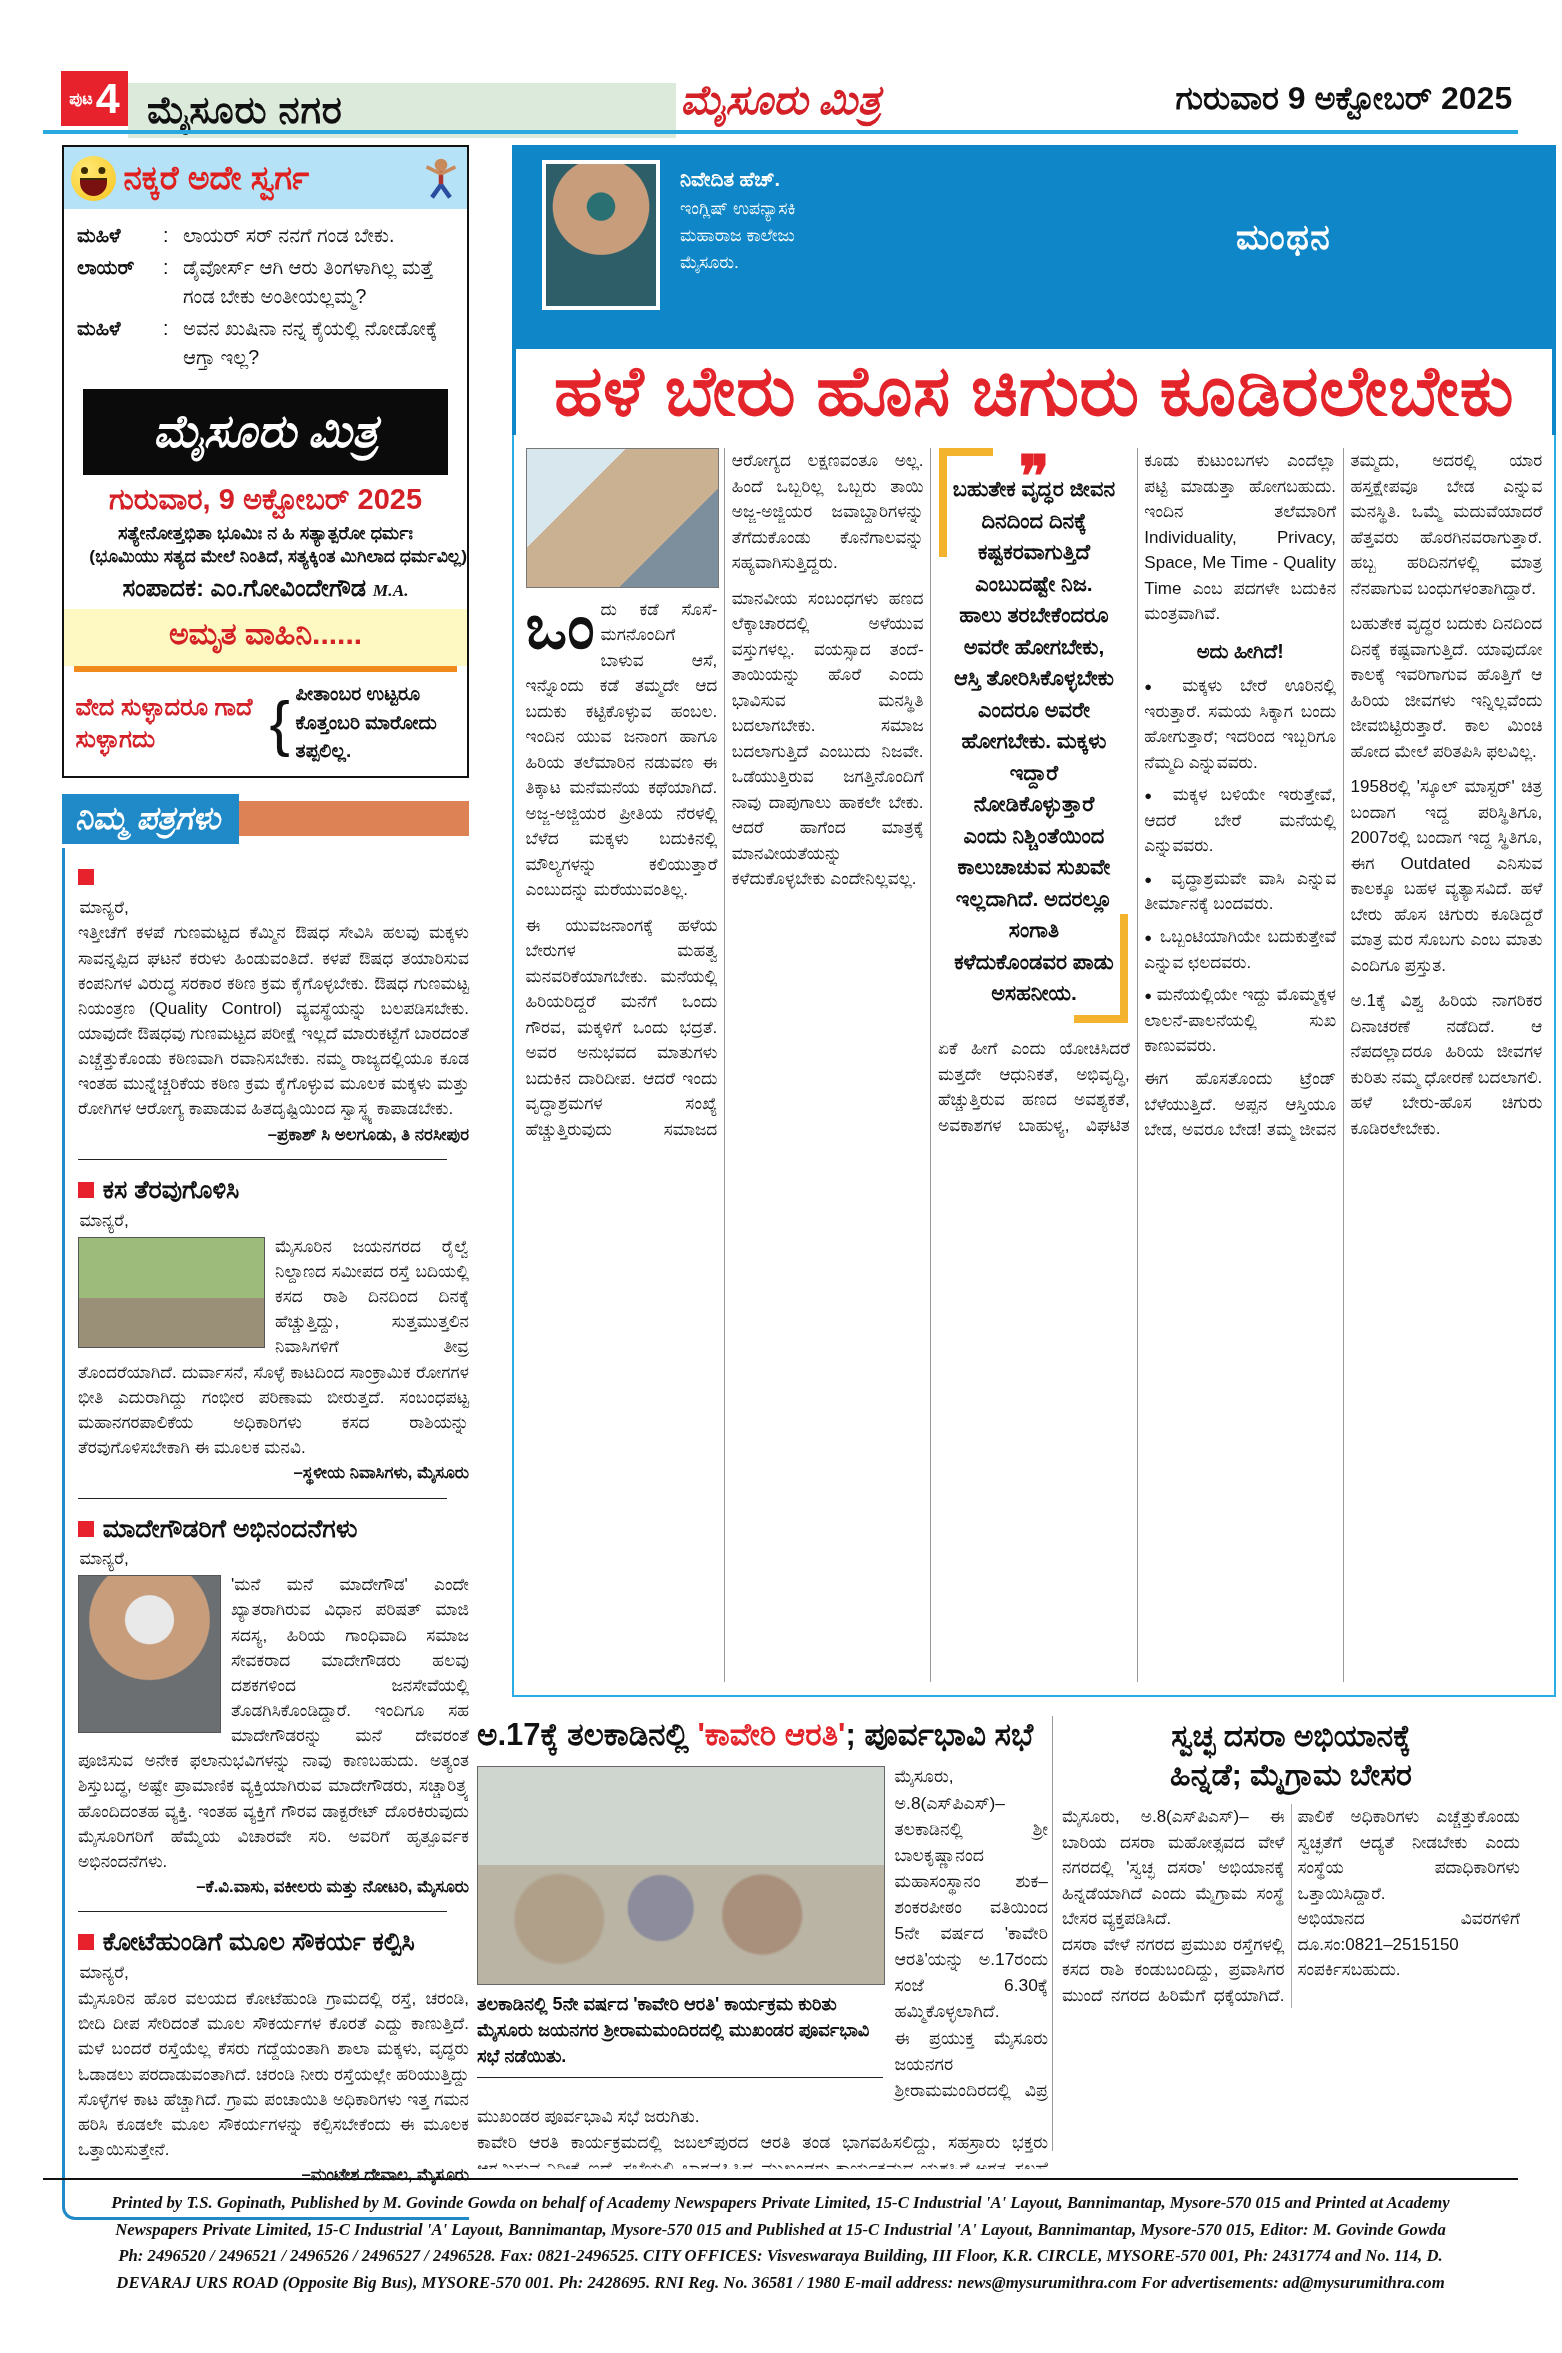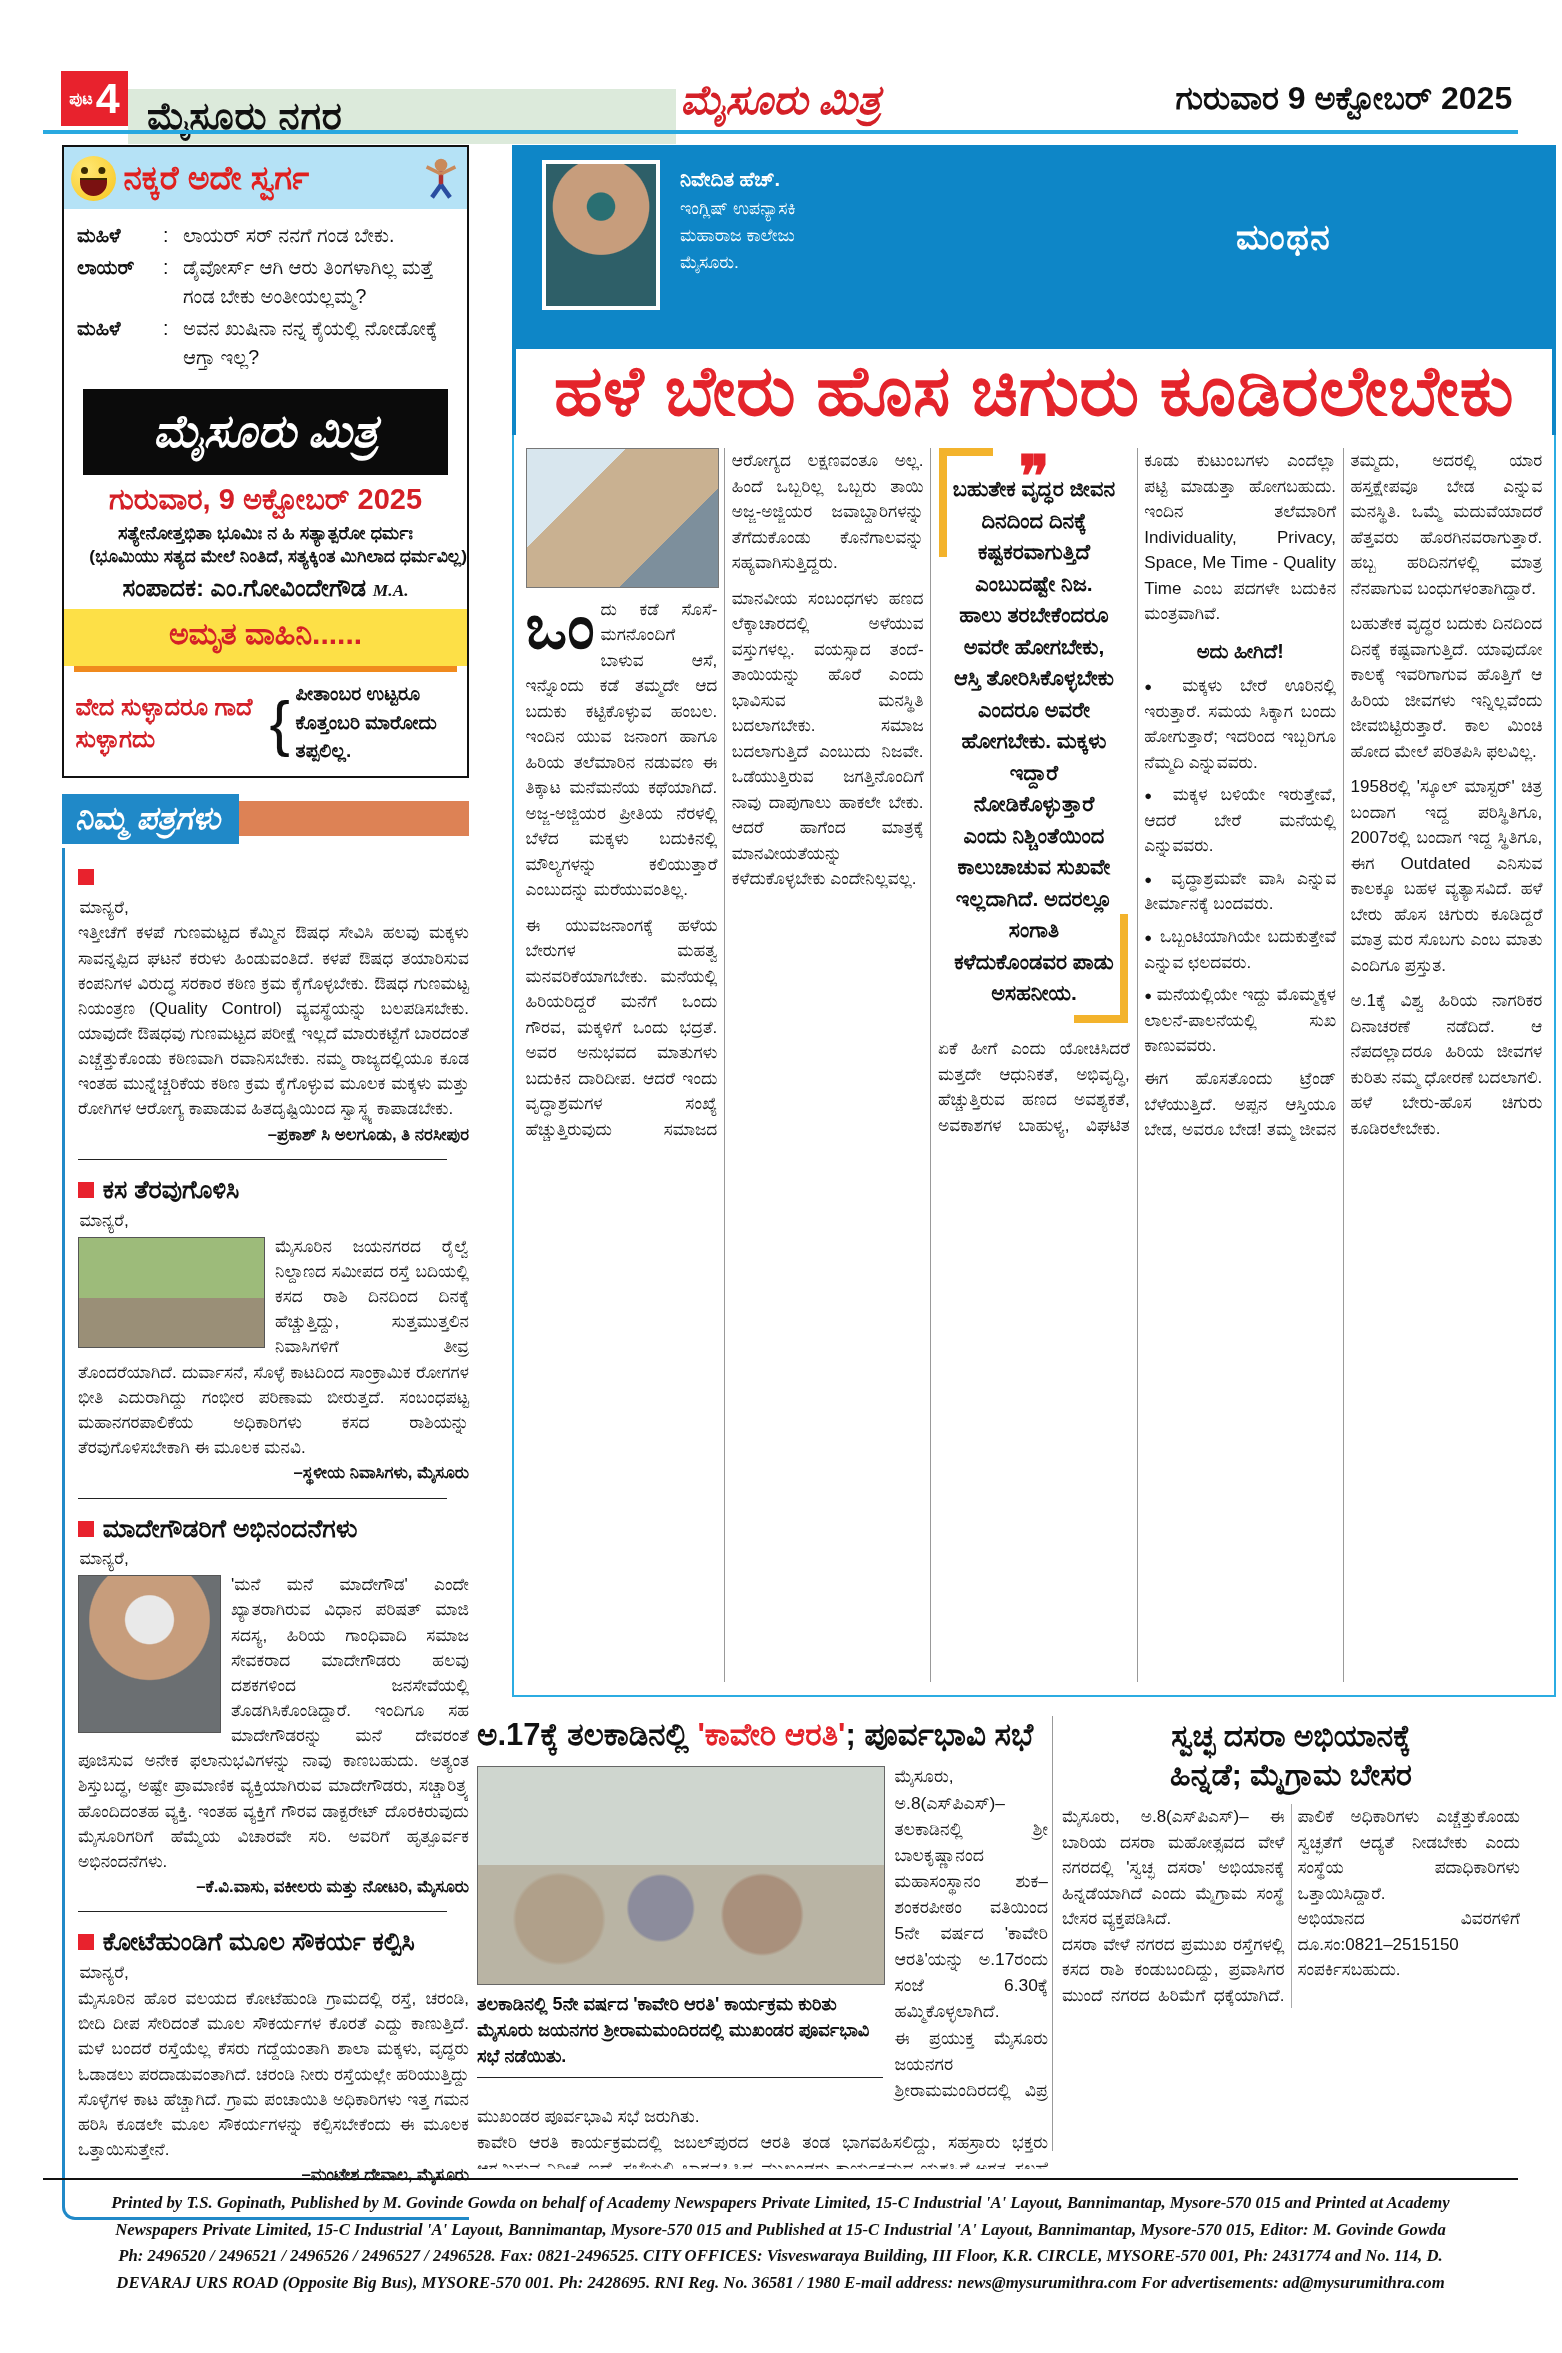--- a/index.html
+++ b/index.html
@@ -4,21 +4,21 @@
 <style>
   html,body{margin:0;padding:0;background:#e8e8e8;}
   .page{position:relative;width:1562px;height:2354px;background:#ffffff;margin:0 auto;
         font-family:"Liberation Sans",sans-serif;color:#111;overflow:hidden;}
   
   .hdr{position:absolute;left:43px;top:70px;width:1475px;height:58px;}
   .pgbox{position:absolute;left:18px;top:1.4px;width:67px;height:55px;background:#e8222d;color:#fff;
          display:flex;align-items:center;justify-content:center;gap:2.9px;}
   .pgbox .w{font-size:16px;font-weight:bold;}
   .pgbox .n{font-size:43px;font-weight:bold;line-height:1;}
-  .secband{position:absolute;left:85px;top:19px;width:529px;height:55px;background:#dcead празд;background:#dceadb;
+  .secband{position:absolute;left:85px;top:13px;width:529px;height:55px;background:#dcead празд;background:#dceadb;
          display:flex;align-items:center;padding-left:19px;font-size:38px;font-weight:bold;letter-spacing:0.7px;}
   .brand{position:absolute;left:0;right:0;top:5.8px;text-align:center;color:#d42027;font-size:41px;font-weight:bold;
          font-family:"Liberation Serif",serif;font-style:italic;}
   .hdate{position:absolute;right:5.8px;top:10px;font-size:32px;font-weight:bold;}
   .bluerule{position:absolute;left:43px;top:130px;width:1475px;height:4.3px;background:#29a9e0;}
   
   .leftcol{position:absolute;left:62px;top:145px;width:407px;}
   .jokebox{border:2.9px solid #111;background:#fff;}
   .jokehead{height:62px;background:#b5e2f6;display:flex;align-items:center;gap:7.2px;padding:0 7.2px;}
   .smiley{width:45px;height:45px;border-radius:50%;background:radial-gradient(circle at 35% 30%,#ffe873,#f7c51e);
@@ -32,21 +32,21 @@
   .jsp{flex:0 0 86px;font-weight:bold;}
   .jco{flex:0 0 20px;}
   .jtx{flex:1;}
   .mhblack{margin:7.2px 19px 8.7px 19px;background:#0b0b0b;color:#fff;text-align:center;
            font-family:"Liberation Serif",serif;font-weight:bold;font-style:italic;font-size:46px;line-height:86px;height:86px;}
   .mhdate{color:#d42027;text-align:center;font-weight:bold;font-size:29px;margin:1.4px 0 5.8px 0;}
   .motto1{font-size:18px;font-weight:bold;text-align:center;}
   .motto2{font-size:17.4px;font-weight:bold;text-align:right;margin-top:2px;}
   .editor{font-size:24px;font-weight:bold;text-align:center;margin:7.2px 0;}
   .editor .ma{font-size:17.4px;font-family:"Liberation Serif",serif;font-style:italic;}
-  .amrita{background:#fde047;padding:7.2px 10px 10px 10px;}
+  .amrita{background:#fef9c3;padding:7.2px 10px 10px 10px;}
   .amrita .t{color:#d42027;font-size:30px;font-weight:bold;text-align:center;margin-bottom:4.3px;}
   .amrita .x{font-size:19px;font-weight:bold;text-align:center;line-height:1.5;}
   .orule{height:5.8px;background:#f08a1d;margin:0 10px;}
   .proverb{display:flex;align-items:center;padding:8.7px 11.6px 10px 11.6px;gap:5.8px;}
   .pv-l{color:#d42027;font-weight:bold;font-size:24px;line-height:1.35;flex:0 0 188px;}
   .pv-b{font-size:61px;font-weight:200;line-height:.9;color:#111;}
   .pv-r{font-size:19px;font-weight:bold;line-height:1.5;flex:1;}
   .lettersbanner{display:flex;align-items:center;margin-top:16px;}
   .lb-blue{background:#2089c8;color:#fff;font-style:italic;font-weight:bold;font-size:32px;
            padding:5.8px 19px 7.2px 13px;position:relative;}

